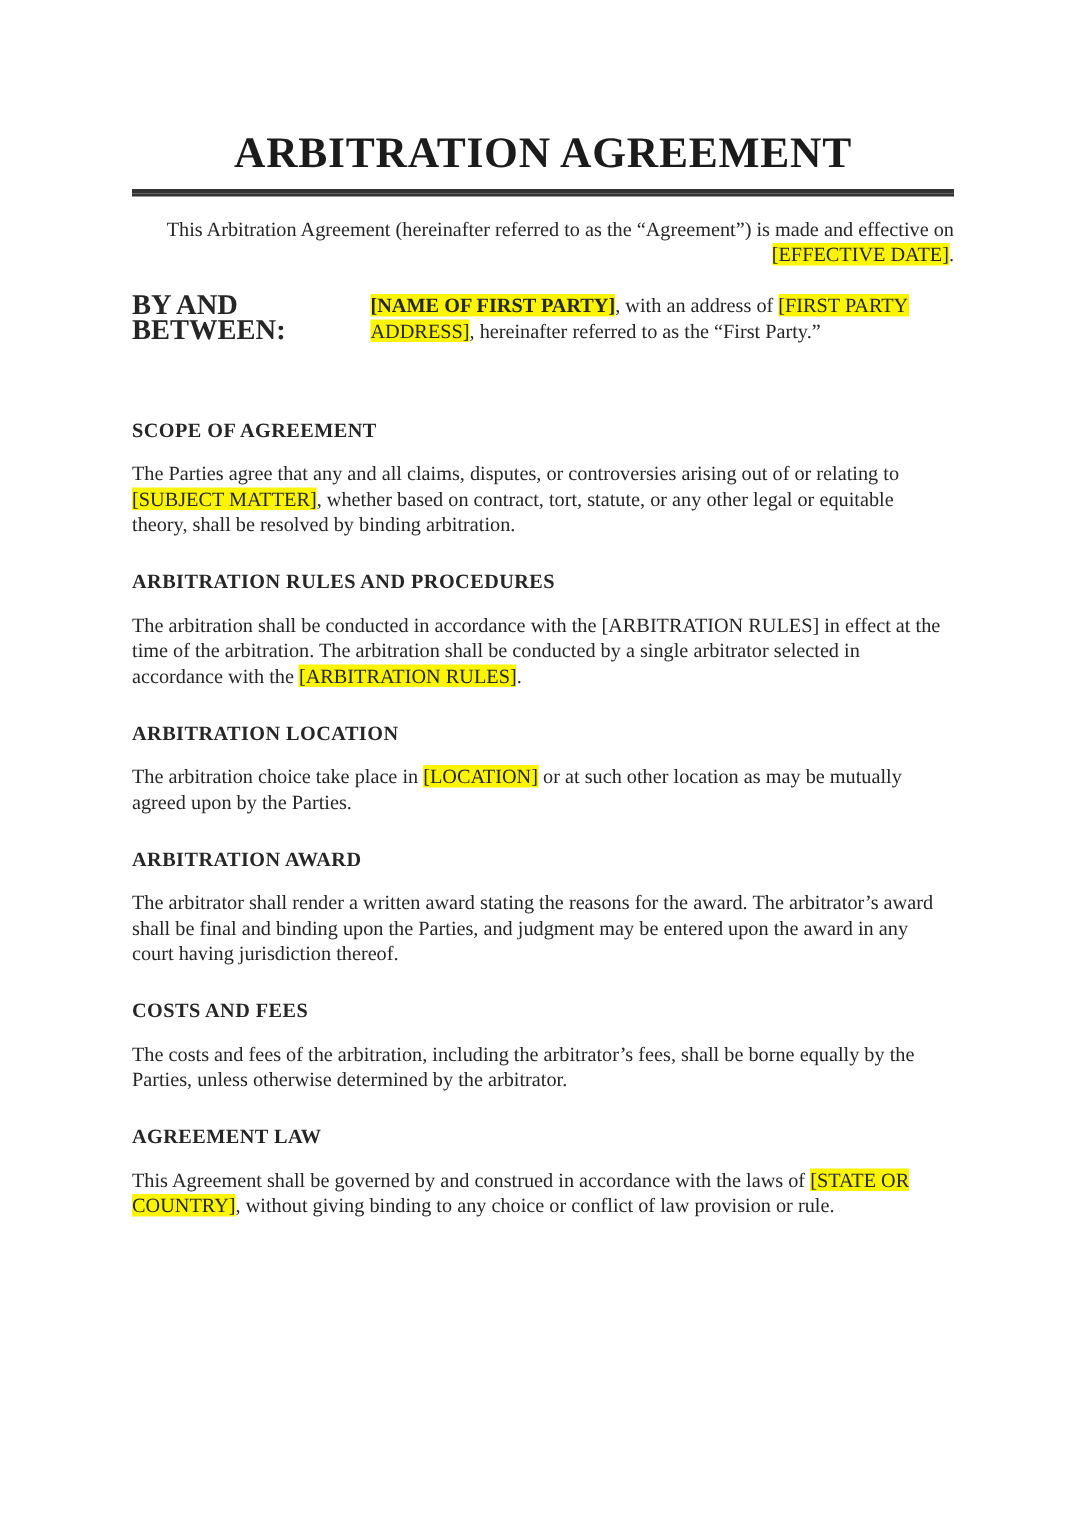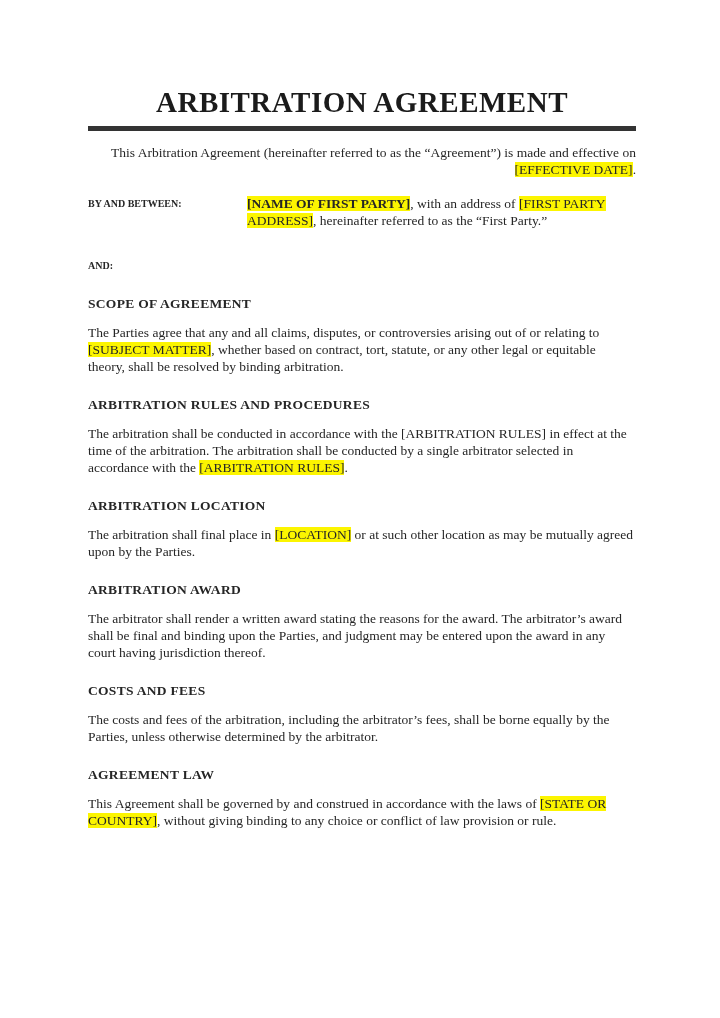--- a/index.html
+++ b/index.html
@@ -37,21 +37,21 @@
     line-height:17px;
     margin:0;
     text-align:left;
   }
   .intro{ margin-top:13px;text-align:right; }
   .parties{ margin-top:17px; margin-bottom:10px; }
   .party-row{ display:flex; margin-bottom:28px; }
   .party-row:last-child{ margin-bottom:0; }
   .party-label{
     flex:0 0 143px;
-    font-size:10px;
+    font-size:19px;
     line-height:17px;
     font-weight:700;
   }
   .label-text{ display:inline-block; max-width:100px; }
   .party-content{ width:406px; max-width:406px;padding-left:16px; }
   .section-heading{
     font-size:13.5px;
     line-height:17px;
     font-weight:700;
     letter-spacing:0.3px;
@@ -70,40 +70,37 @@
 
   <div class="parties" id="parties">
   <div class="party-row">
     <div class="party-label">
       <span class="label-text">BY AND BETWEEN:</span>
     </div>
     <p class="para party-content"><span class="hl b">[NAME OF FIRST PARTY]</span><span>, with an address of </span><span class="hl">[FIRST PARTY ADDRESS]</span><span>, hereinafter referred to as the “First Party.”</span></p>
   </div>
 
   <div class="party-row">
-    <div class="party-label">
-      <span class="label-text">AND:</span>
-    </div>
   </div>
 </div>
 
   <div id="sections">
   <section>
     <h2 class="section-heading">SCOPE OF AGREEMENT</h2>
     <p class="para"><span>The Parties agree that any and all claims, disputes, or controversies arising out of or relating to </span><span class="hl">[SUBJECT MATTER]</span><span>, whether based on contract, tort, statute, or any other legal or equitable theory, shall be resolved by binding arbitration.</span></p>
   </section>
 
   <section>
     <h2 class="section-heading">ARBITRATION RULES AND PROCEDURES</h2>
     <p class="para"><span>The arbitration shall be conducted in accordance with the [ARBITRATION RULES] in effect at the time of the arbitration. The arbitration shall be conducted by a single arbitrator selected in accordance with the </span><span class="hl">[ARBITRATION RULES]</span><span>.</span></p>
   </section>
 
   <section>
     <h2 class="section-heading">ARBITRATION LOCATION</h2>
-    <p class="para"><span>The arbitration shall final place in </span><span class="hl">[LOCATION]</span><span> or at such other location as may be mutually agreed upon by the Parties.</span></p>
+    <p class="para"><span>The arbitration choice take place in </span><span class="hl">[LOCATION]</span><span> or at such other location as may be mutually agreed upon by the Parties.</span></p>
   </section>
 
   <section>
     <h2 class="section-heading">ARBITRATION AWARD</h2>
     <p class="para"><span>The arbitrator shall render a written award stating the reasons for the award. The arbitrator’s award shall be final and binding upon the Parties, and judgment may be entered upon the award in any court having jurisdiction thereof.</span></p>
   </section>
 
   <section>
     <h2 class="section-heading">COSTS AND FEES</h2>
     <p class="para"><span>The costs and fees of the arbitration, including the arbitrator’s fees, shall be borne equally by the Parties, unless otherwise determined by the arbitrator.</span></p>

